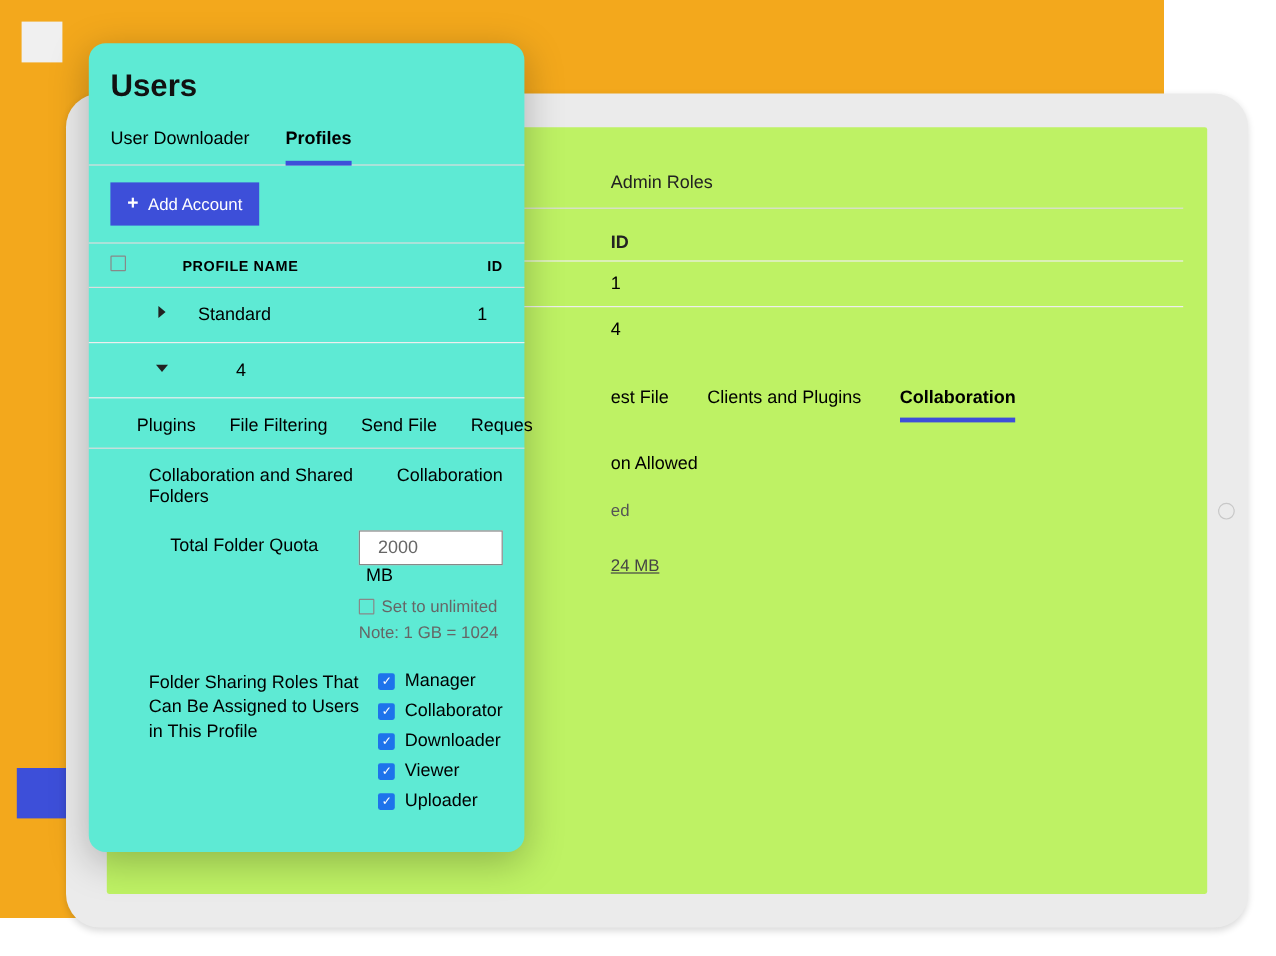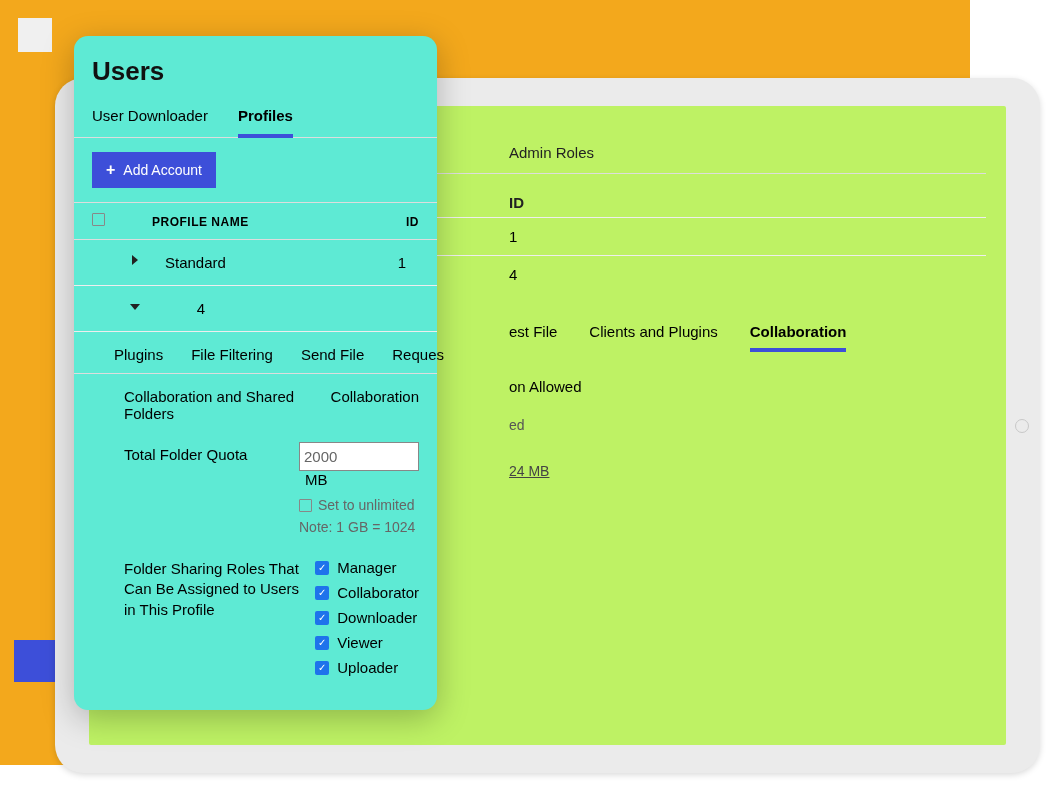--- a/index.html
+++ b/index.html
@@ -201,25 +201,25 @@
   display: flex;
   margin-bottom: 14px;
 }
 
 .form-row {
   display: flex;
   align-items: flex-start;
   gap: 16px;
   padding: 0 18px 10px 50px;
 }
-.form-label { width: 200px; text-align: left; font-size: 15px; padding-top: 4px; }
+.form-label { width: 200px; text-align: center; font-size: 15px; padding-top: 4px; }
 .form-inputs { flex: 1; }
 .quota-input {
   width: 120px;
-  padding: 5px 4px;
+  padding: 5px 15px;
   font-size: 15px;
   border: 1px solid #888;
   color: #666;
 }
 .mb-label { margin-left: 6px; font-size: 15px; }
 .helper {
   display: flex;
   align-items: center;
   gap: 6px;
   font-size: 14px;

